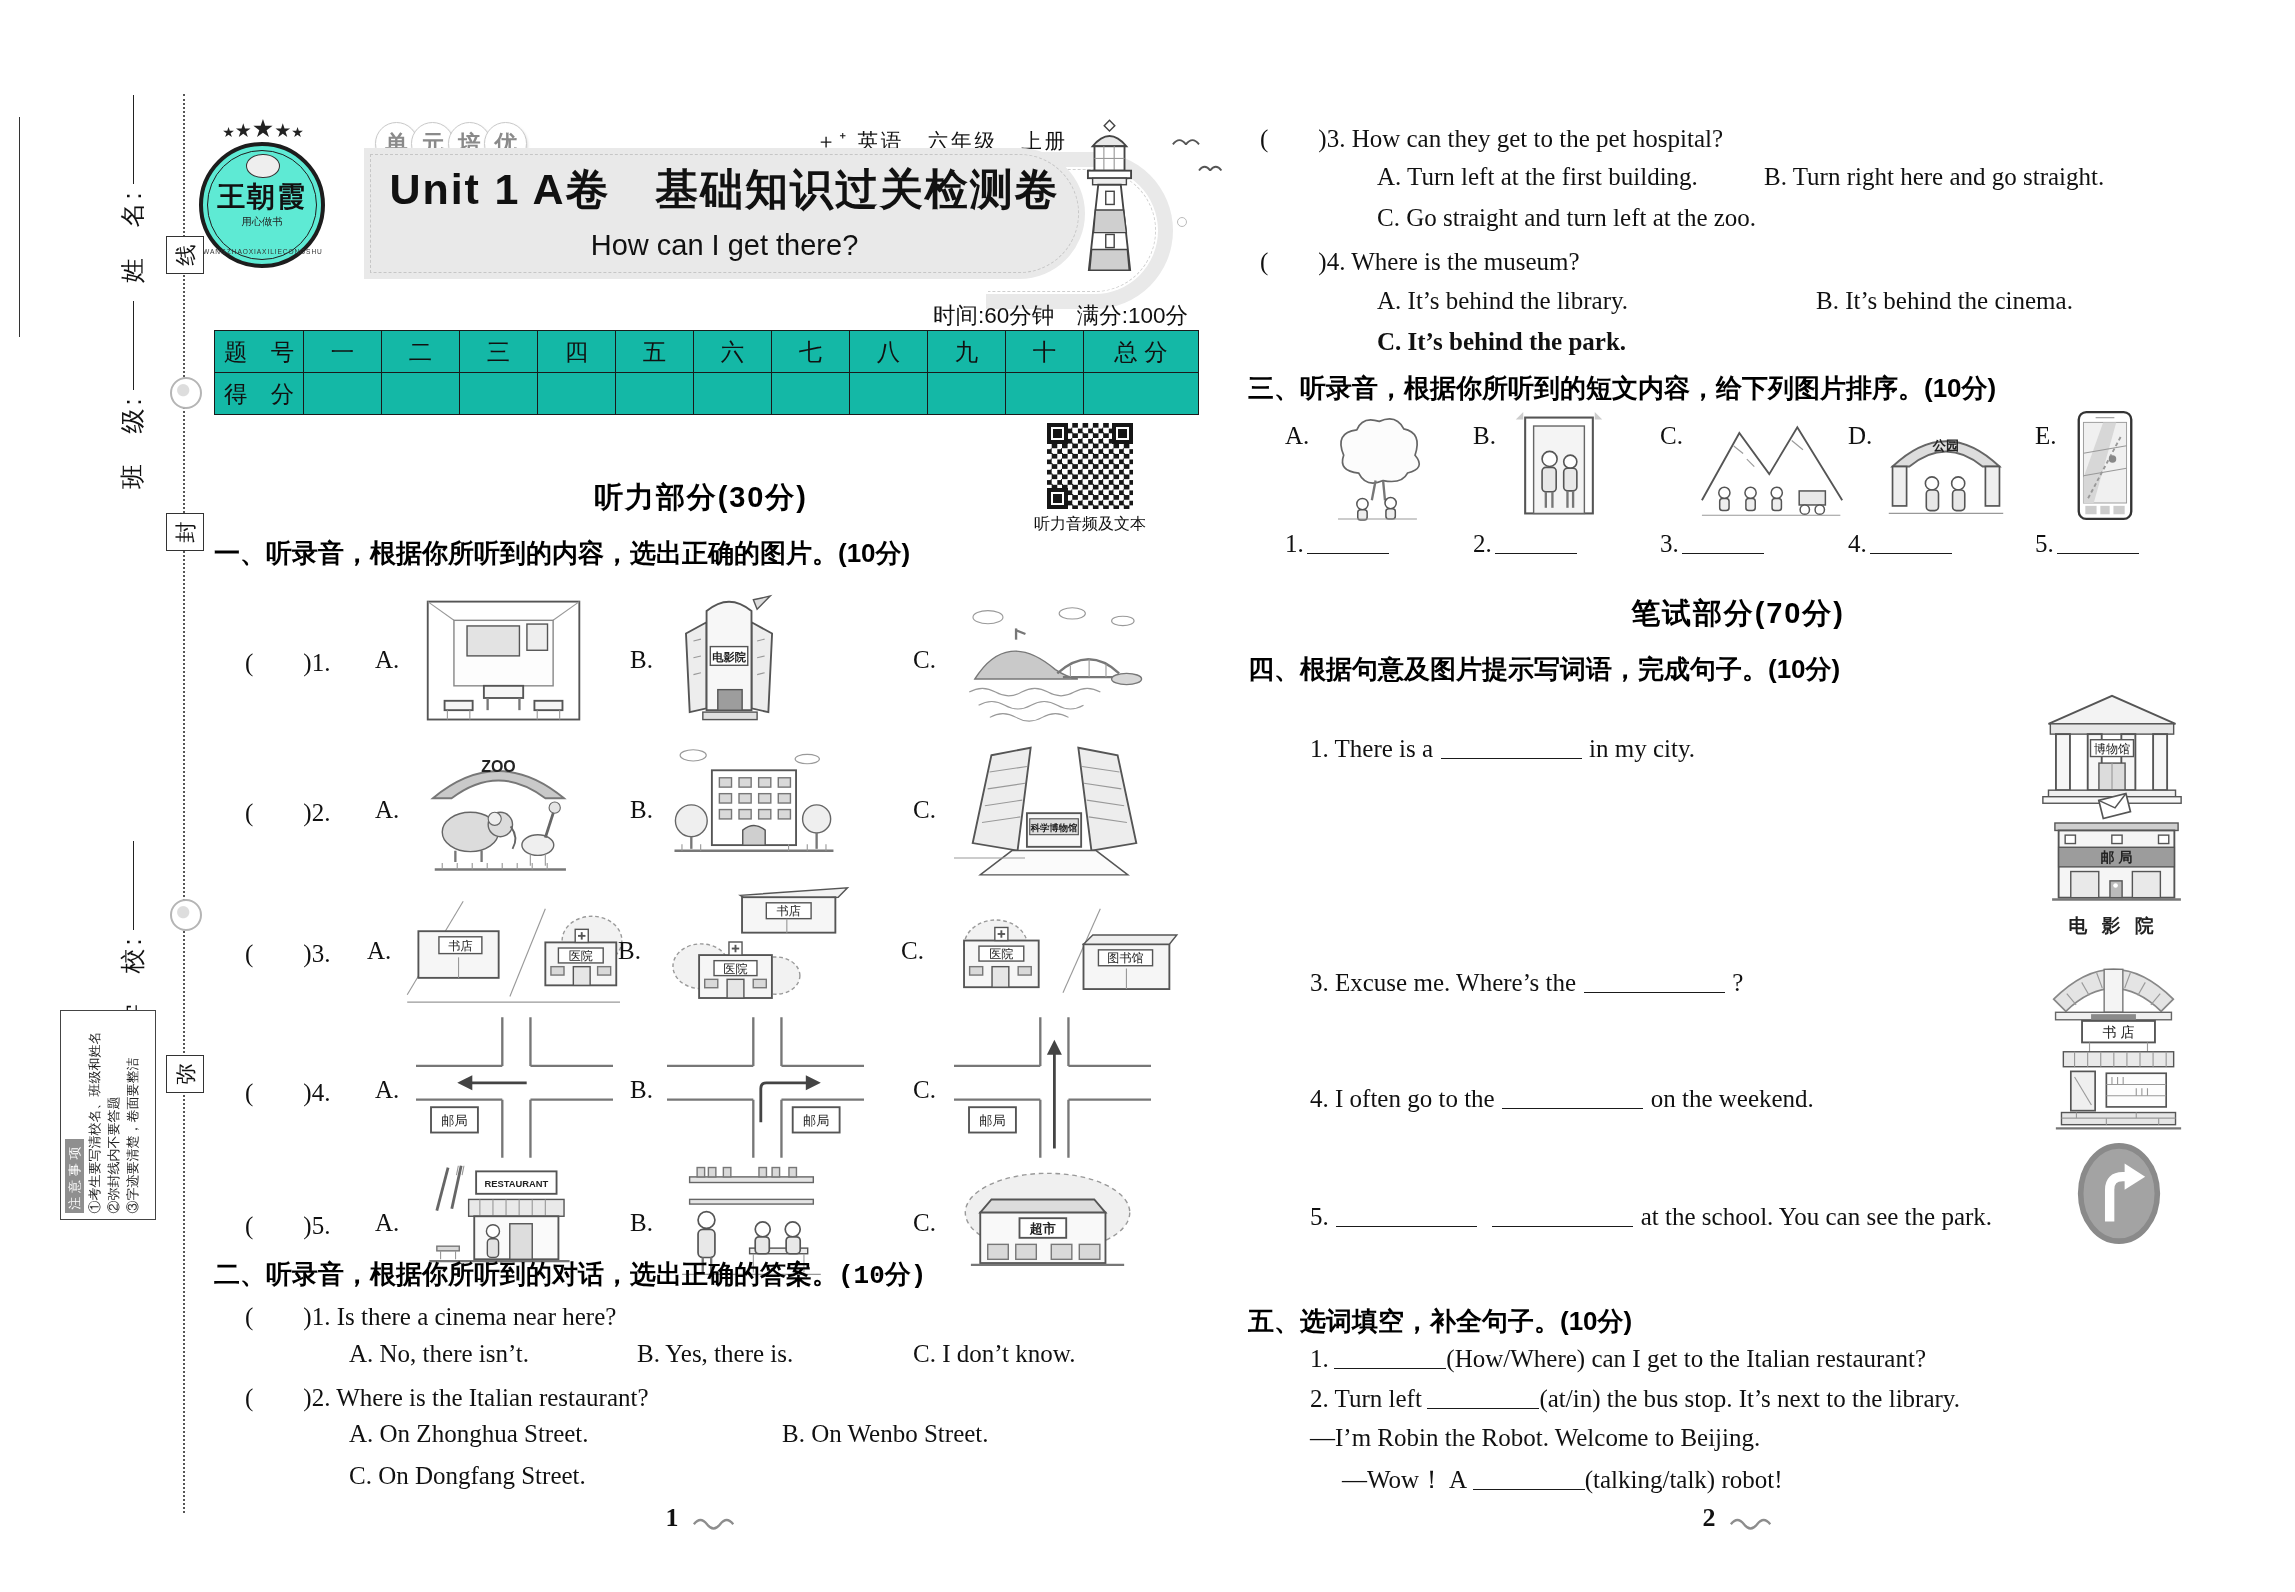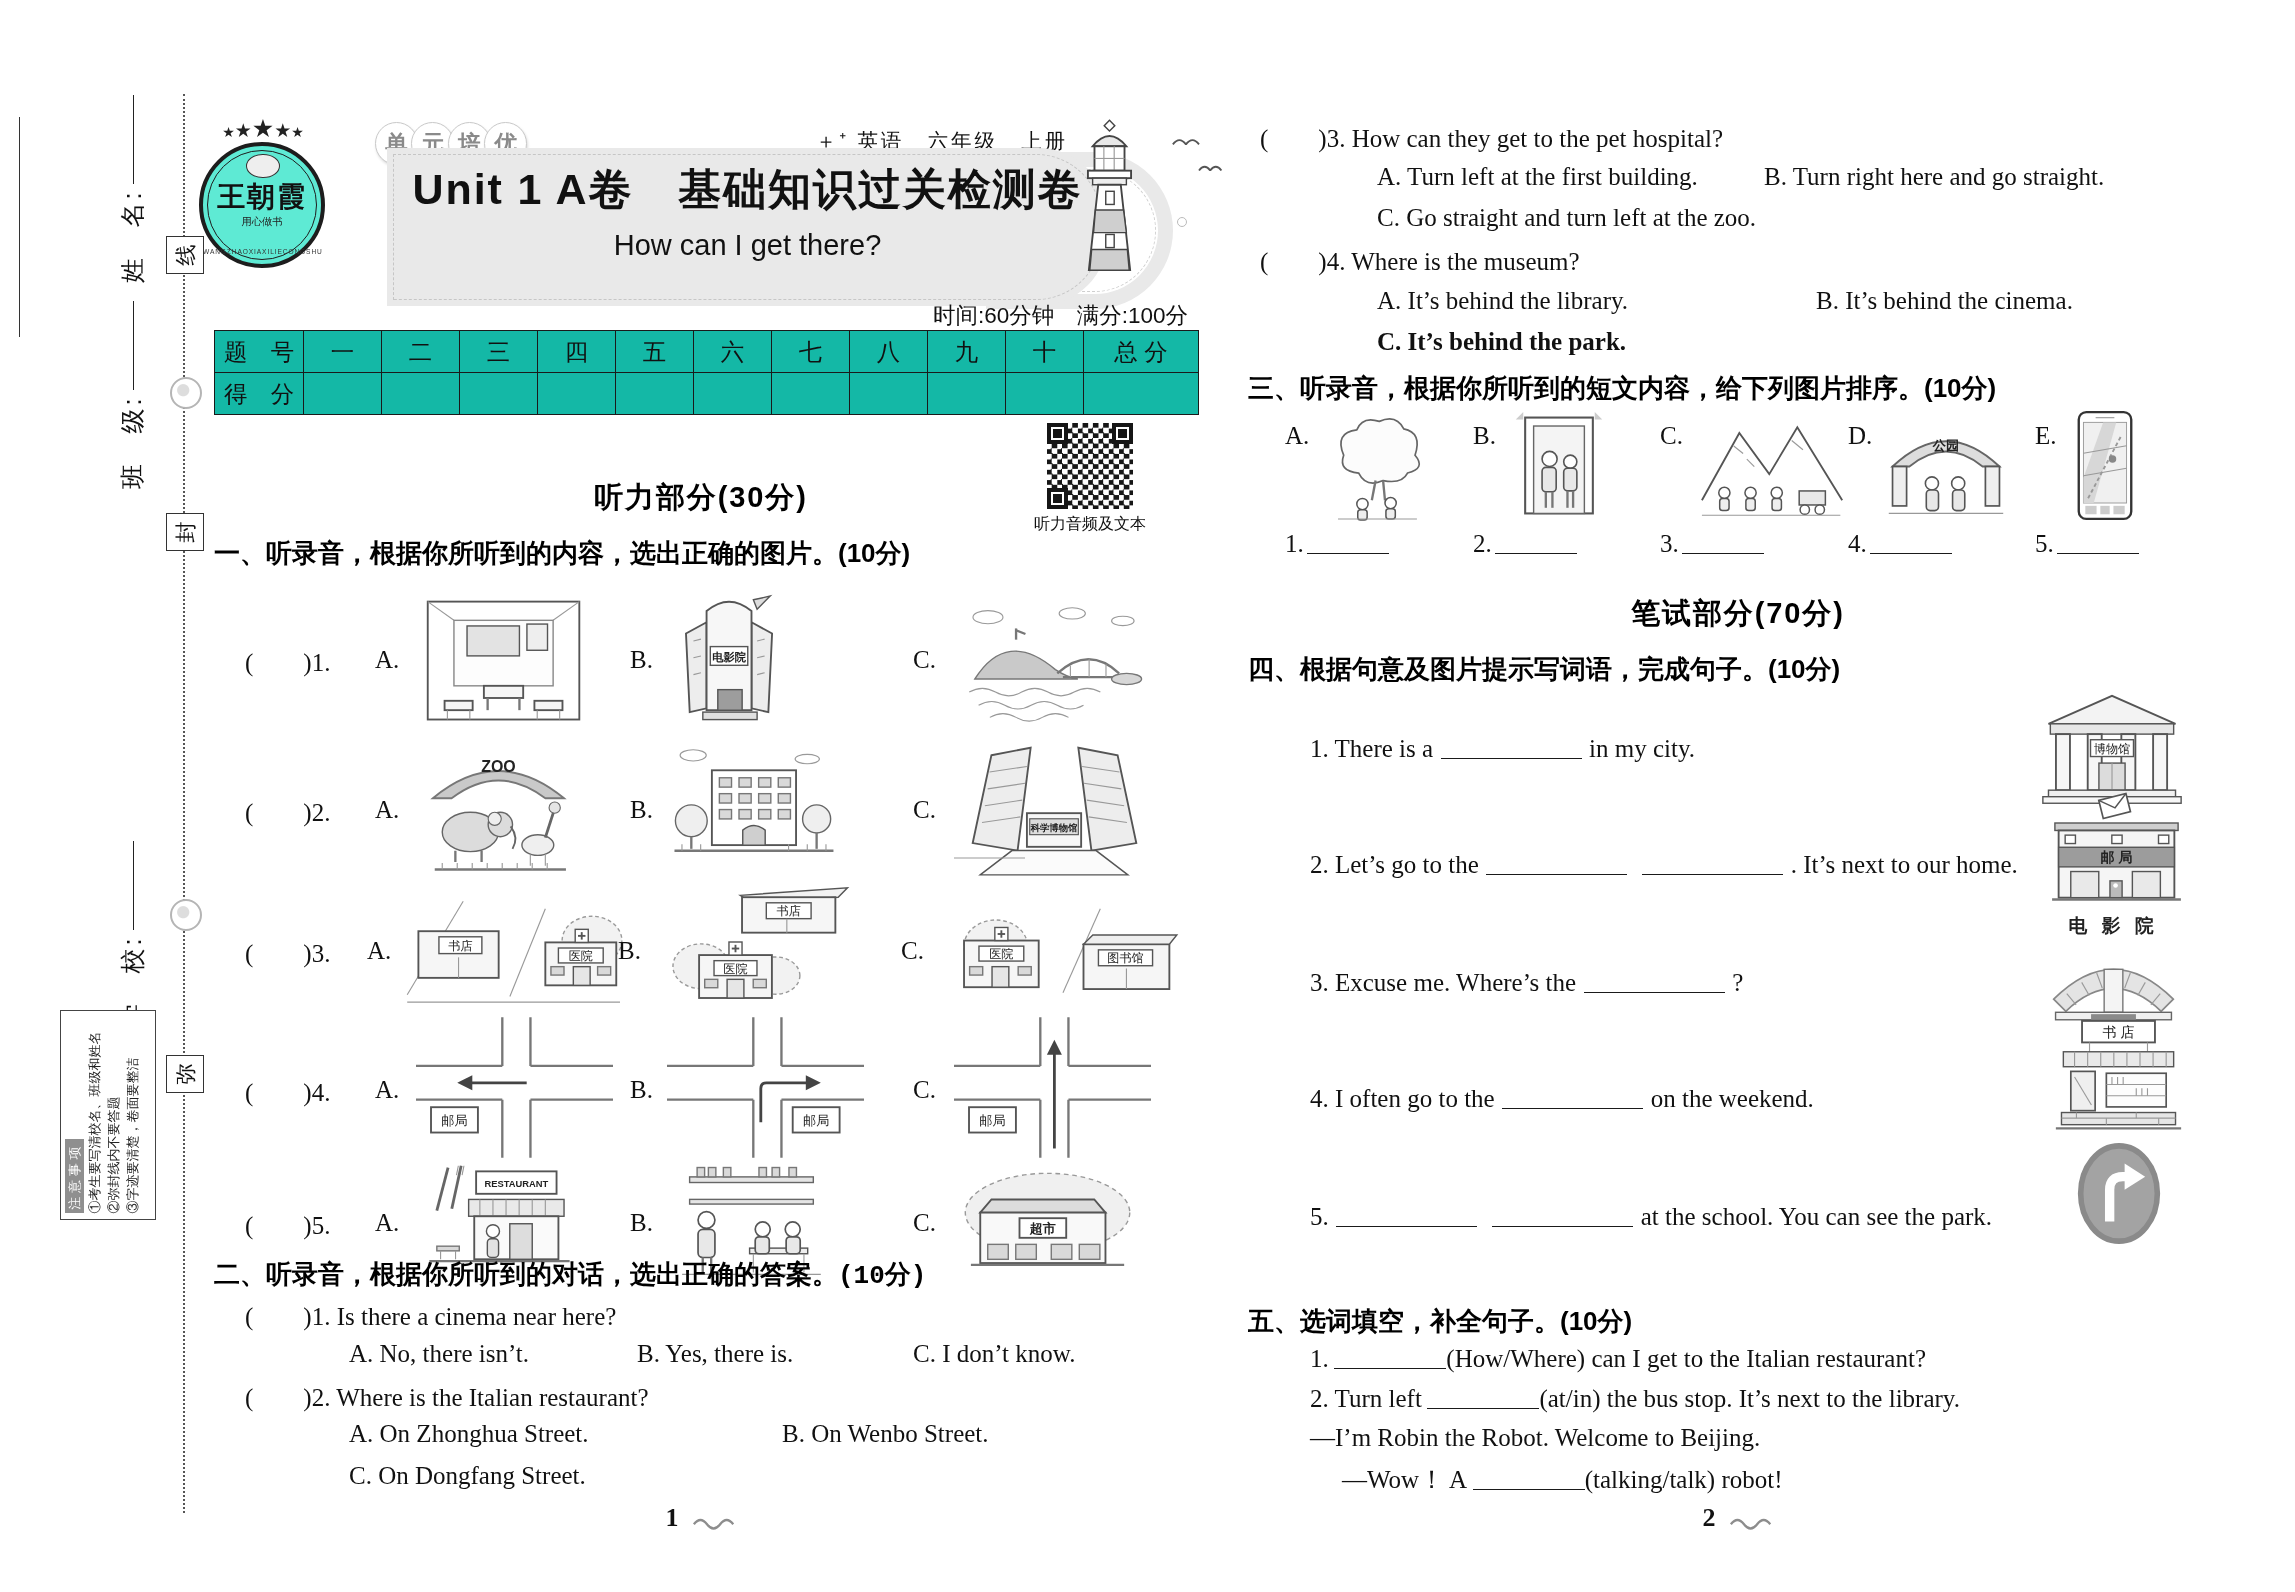--- a/index.html
+++ b/index.html
@@ -26,21 +26,21 @@
   .stars{position:absolute;top:-3.7px;left:0;width:154px;text-align:center;color:#222;}
   .stars span{display:inline-block;}
   .logo-circle{position:absolute;top:24px;left:13px;width:126px;height:126px;border:4.7px solid #1d1d1d;border-radius:50%;background:#5eead4;box-sizing:border-box;text-align:center;}
   .logo-circle:before{content:"";position:absolute;inset:3.7px;border:1.4px solid #1d1d1d;border-radius:50%;}
   .portrait{position:absolute;top:7.5px;left:43px;width:32px;height:22.5px;border:1.4px solid #333;border-radius:50%;background:#eee;}
   .logo-name{position:absolute;top:32px;width:100%;font-family:"Liberation Serif",serif;font-weight:bold;font-size:28px;letter-spacing:1.9px;}
   .logo-motto{position:absolute;top:69px;width:100%;font-size:10.3px;font-family:"Liberation Sans",sans-serif;color:#222;}
   .logo-ring{position:absolute;bottom:9.4px;width:100%;font-size:6.6px;letter-spacing:0.9px;color:#333;font-family:"Liberation Sans",sans-serif;}
   .badge{position:absolute;left:375px;top:122px;}
   .badge span{display:inline-block;width:41px;height:41px;margin-right:-6.6px;border:1.9px solid #c9c9c9;background:#fff;border-radius:50%;text-align:center;line-height:41px;font-size:22.5px;font-weight:bold;color:#8a8a8a;font-family:"Liberation Sans",sans-serif;box-shadow:0.9px 1.9px 2.8px rgba(0,0,0,.15);}
-  .banner{position:absolute;left:364px;top:148px;width:721px;height:158px;background:#e9e9e9;border-radius:0 70px 70px 0;margin-left:23px;}
+  .banner{position:absolute;left:364px;top:148px;width:721px;height:131px;background:#e9e9e9;border-radius:0 70px 70px 0;}
   .banner:before{content:"";position:absolute;inset:5.6px;border:1.9px dashed #c6c6c6;border-radius:0 66px 66px 0;}
   .banner-hook{position:absolute;left:986px;top:152px;width:187px;height:157px;border:15px solid #e9e9e9;border-left:none;border-radius:0 86px 86px 0;box-sizing:border-box;}
   .banner-hook:before{content:"";position:absolute;inset:1.9px;border:1.4px dashed #cfcfcf;border-left:none;border-radius:0 79px 79px 0;}
   .deco-dot{position:absolute;width:8.4px;height:8.4px;border:1.4px solid #bbb;background:#fff;border-radius:50%;}
   .main-title{position:absolute;left:0;top:13px;width:100%;text-align:center;font-size:43px;font-weight:bold;letter-spacing:1.9px;font-family:"Liberation Sans",sans-serif;}
   .sub-title{position:absolute;left:0;top:81px;width:100%;text-align:center;font-size:29px;font-family:"Liberation Sans",sans-serif;color:#111;}
   
   table.score{border-collapse:collapse;background:#14b8a6;}
   table.score td{border:1.9px solid #1a1a1a;height:41px;text-align:center;font-size:23.4px;font-family:"Liberation Sans",sans-serif;padding:0;}
   td.c-lab{width:88px;}td.c-num{width:77px;}td.c-tot{width:114px;}
@@ -577,23 +577,20 @@
       <rect x="86" y="47" width="15" height="60" class="bld"></rect>
       <rect x="120" y="47" width="15" height="60" class="bld"></rect>
     <rect x="53" y="53" width="46" height="18" class="sgn"></rect>
     <text x="76" y="67" text-anchor="middle" font-size="13">博物馆</text>
     <rect x="62" y="78" width="28" height="29" fill="#dcdcdc" stroke="#555" stroke-width="1.5"></rect>
       <line x1="76" y1="78" x2="76" y2="107" class="thin"></line>
     <rect x="8" y="107" width="136" height="7" fill="#f0f0f0" stroke="#555" stroke-width="1.5"></rect>
     <rect x="2" y="114" width="148" height="7" fill="#f7f7f7" stroke="#555" stroke-width="1.5"></rect>
   </svg>
 
-  <div class="lbl" style="left:1310px;top:851px;">
-    <span>2. Let’s go to the</span><span class="blank"></span><span class="blank"></span><span>. It’s next to our home.</span>
-  </div>
   <svg class="abs" style="left:2050px;top:795px;" width="133" height="112" viewBox="0 0 142 120">
     <g transform="rotate(-14 68 12)">
       <rect x="54" y="2" width="30" height="20" fill="#fff" stroke="#555" stroke-width="1.8"></rect>
       <polyline points="54,2 69,14 84,2" fill="none" stroke="#555" stroke-width="1.5"></polyline>
     </g>
     <rect x="5" y="30" width="132" height="8" fill="#cfcfcf" stroke="#555" stroke-width="1.5"></rect>
     <rect x="9" y="38" width="124" height="72" fill="#f5f5f5" stroke="#555" stroke-width="2"></rect>
     <rect x="16" y="43" width="11" height="9" class="sgn"></rect>
       <rect x="66" y="43" width="11" height="9" class="sgn"></rect>
       <rect x="116" y="43" width="11" height="9" class="sgn"></rect>

